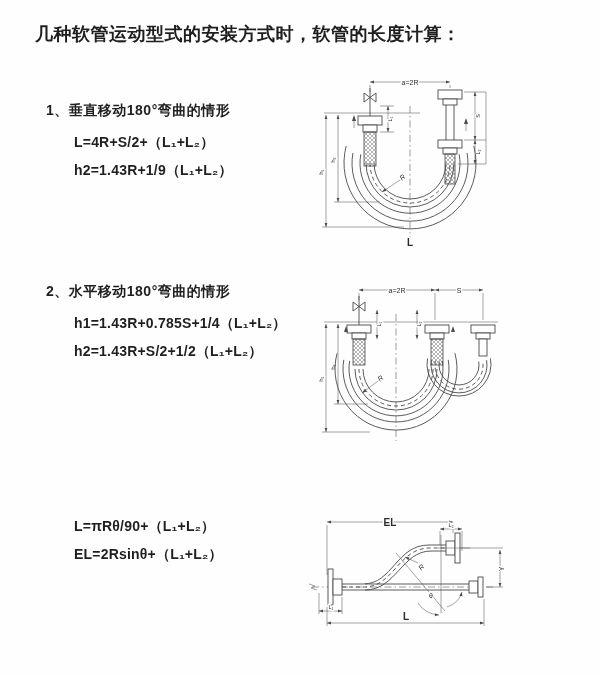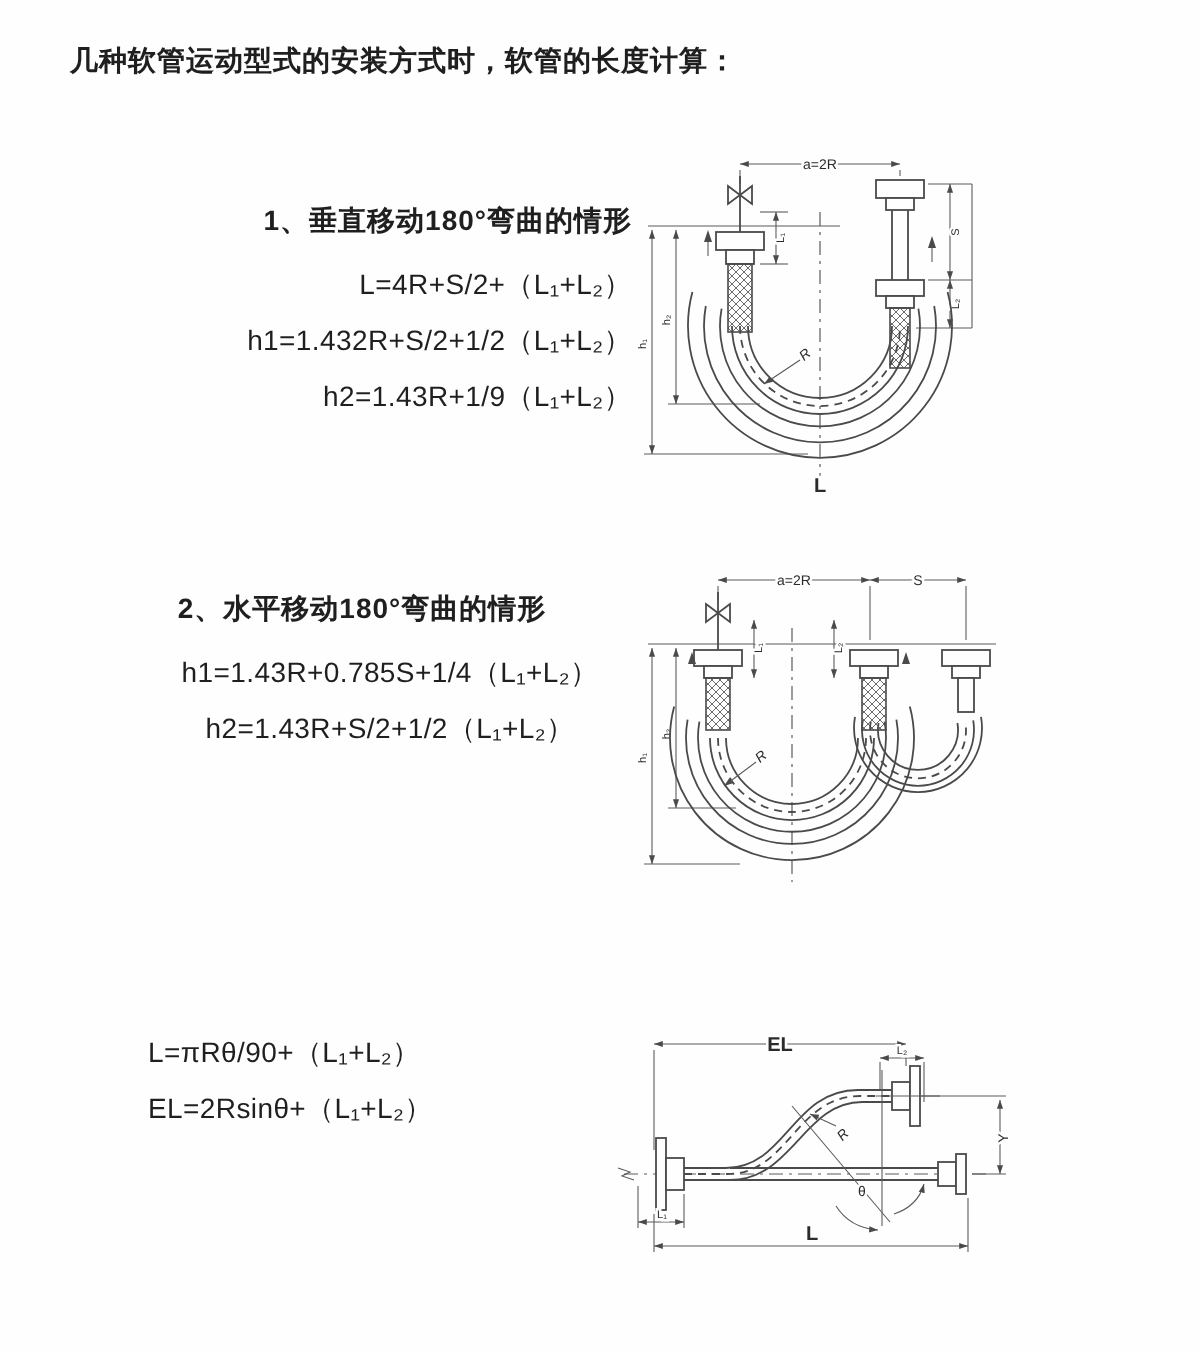--- a/index.html
+++ b/index.html
@@ -4,29 +4,29 @@
 <style>
   html,body{margin:0;padding:0;}
   body{
     width:600px;height:675px;position:relative;overflow:hidden;
     background:#fefefe;
     font-family:"Liberation Sans","DejaVu Sans",sans-serif;
     color:#1f1f1f;
   }
   .title{
     position:absolute;left:35px;top:22px;
-    font-size:14px;font-weight:700;letter-spacing:.5px;
+    font-size:18px;font-weight:700;letter-spacing:.5px;
   }
   .section{position:absolute;left:46px;width:270px;}
-  .sec1{top:102px;text-align:right;}
-  .sec2{top:296px;text-align:center;}
+  .sec1{top:102px;}
+  .sec2{top:283px;}
   .sec3{top:512px;}
   .sec-heading{font-size:14px;font-weight:700;letter-spacing:.5px;margin:0 0 8px 0;}
   .formula{
-    font-size:14px;font-weight:400;letter-spacing:.2px;
+    font-size:14px;font-weight:700;letter-spacing:.2px;
     margin:0 0 0 28px;height:28px;line-height:28px;white-space:nowrap;
   }
   .diagram{position:absolute;}
   .d1{left:308px;top:68px;}
   .d2{left:308px;top:276px;}
   .d3{left:298px;top:503px;}
   svg{display:block;}
   svg .ln{stroke:#4a4a4a;stroke-width:.9;fill:none;}
   svg .thin{stroke:#5a5a5a;stroke-width:.55;fill:none;}
   svg .dash{stroke:#5a5a5a;stroke-width:.6;fill:none;stroke-dasharray:7 3 1.5 3;}
@@ -42,21 +42,20 @@
   .t-sm{font-size:5.5px;}
 </style>
 </head>
 <body>
 
 <div class="title">几种软管运动型式的安装方式时，软管的长度计算：</div>
 
 <div class="section sec1">
   <div class="sec-heading">1、垂直移动180°弯曲的情形</div>
   <div class="formula">L=4R+S/2+（L₁+L₂）</div>
-  <div class="formula">h1=1.432R+S/2+1/2（L₁+L₂）</div>
   <div class="formula">h2=1.43R+1/9（L₁+L₂）</div>
 </div>
 
 <div class="section sec2">
   <div class="sec-heading">2、水平移动180°弯曲的情形</div>
   <div class="formula">h1=1.43R+0.785S+1/4（L₁+L₂）</div>
   <div class="formula">h2=1.43R+S/2+1/2（L₁+L₂）</div>
 </div>
 
 <div class="section sec3">

